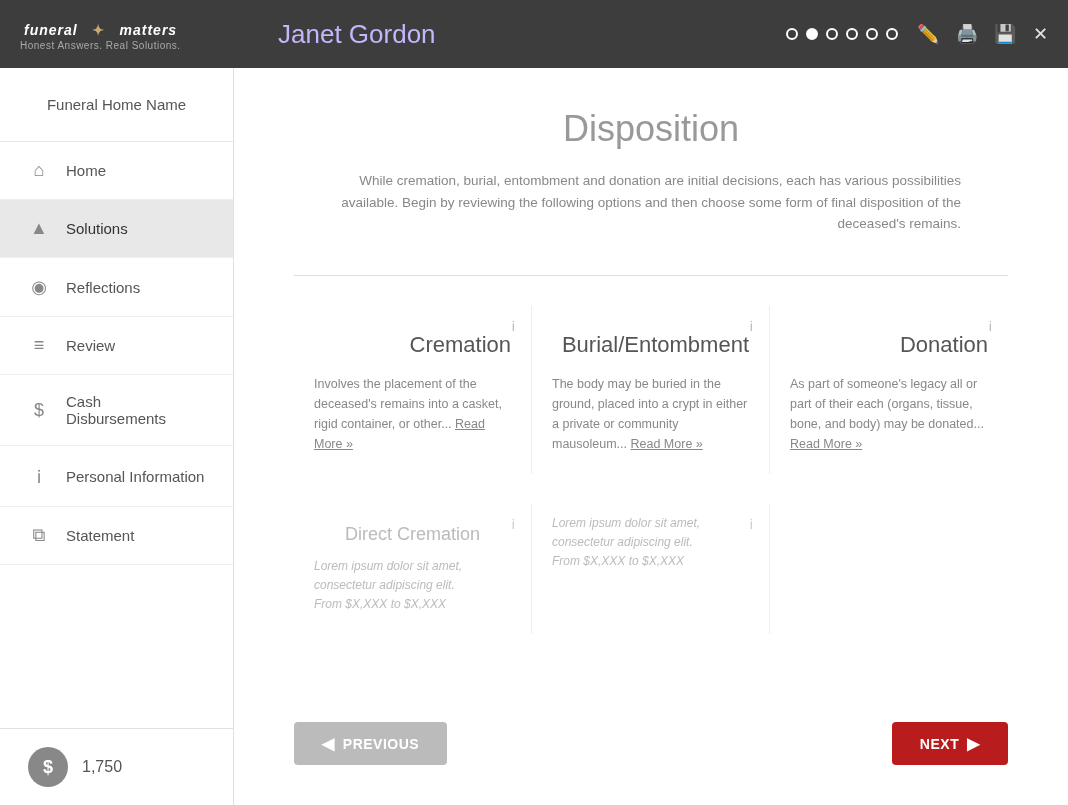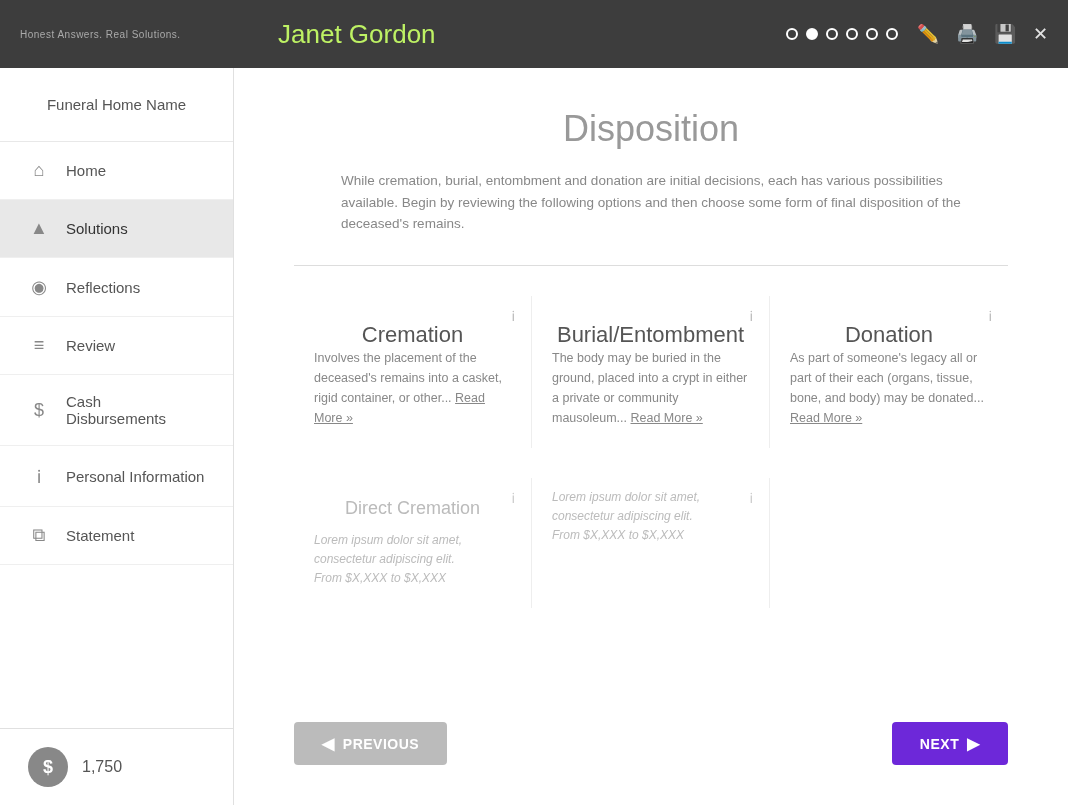--- a/index.html
+++ b/index.html
@@ -36,21 +36,21 @@
     }
     .logo-subtitle {
       font-size: 10px;
       color: #aaa;
       letter-spacing: 0.5px;
     }
     .header-title {
       flex: 1;
       font-size: 26px;
       font-weight: 300;
-      color: #bef264;
+      color: #c4b5fd;
       padding-left: 10px;
     }
     .header-dots {
       display: flex;
       gap: 8px;
       align-items: center;
       margin-right: 20px;
     }
     .dot {
       width: 12px;
@@ -153,26 +153,26 @@
       flex-direction: column;
     }
     .page-title {
       text-align: center;
       font-size: 36px;
       font-weight: 300;
       color: #999;
       margin-bottom: 20px;
     }
     .page-subtitle {
-      text-align: left;
+      text-align: right;
       font-size: 13.5px;
       color: #888;
       line-height: 1.6;
       max-width: 620px;
-      margin: 0 auto 30px;
+      margin: 0 auto 40px;
     }
     .divider {
       border: none;
       border-top: 1px solid #ddd;
       margin-bottom: 30px;
     }
 
     
     .options-grid {
       display: grid;
@@ -190,22 +190,22 @@
       position: absolute;
       top: 10px;
       right: 16px;
       color: #bbb;
       font-size: 14px;
     }
     .option-title {
       font-size: 22px;
       font-weight: 400;
       color: #555;
-      text-align: center;
-      margin-bottom: 0;
+      text-align: right;
+      margin-bottom: 16px;
       margin-top: 16px;
     }
     .option-desc {
       font-size: 12.5px;
       color: #888;
       line-height: 1.6;
     }
     .read-more {
       color: #888;
       text-decoration: underline;
@@ -258,33 +258,38 @@
       display: flex;
       align-items: center;
       gap: 8px;
       letter-spacing: 0.5px;
     }
     .btn-prev {
       background: #bbb;
       color: #fff;
     }
     .btn-next {
-      background: #6d28d9;
+      background: #b91c1c;
       color: #fff;
       margin-left: 45px;
     }
     .btn-arrow {
       font-size: 16px;
     }
   </style>
 </head>
 <body>
 
 <div class="top-header">
   <div class="logo-area">
+    <div class="logo-title">
+      <span style="color:#fff; font-style:italic; font-weight:bold;">funeral</span>
+      <span>✦</span>
+      <span style="color:#fff; font-style:italic; font-weight:bold;">matters</span>
+    </div>
     <div class="logo-subtitle">Honest Answers. Real Solutions.</div>
   </div>
   <div class="header-title">Janet Gordon</div>
   <div class="header-dots">
     <div class="dot"></div>
     <div class="dot active"></div>
     <div class="dot"></div>
     <div class="dot"></div>
     <div class="dot"></div>
     <div class="dot"></div>

